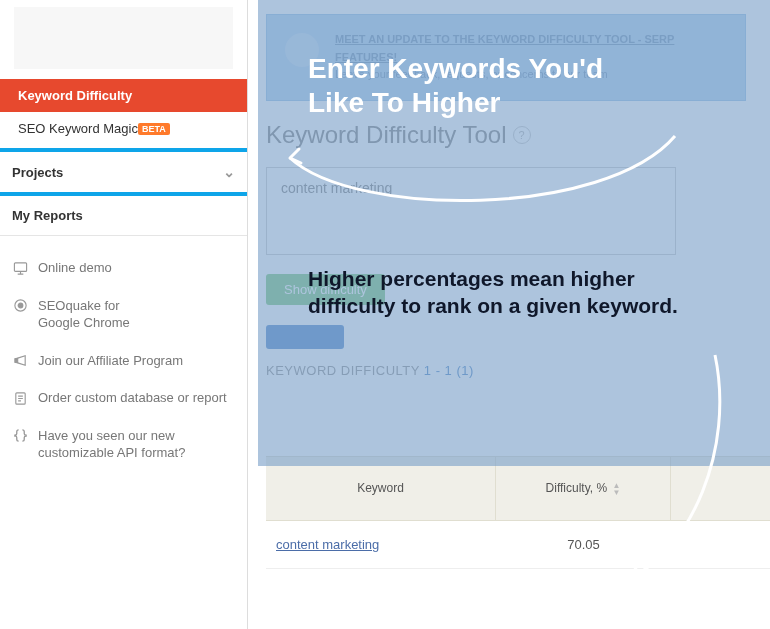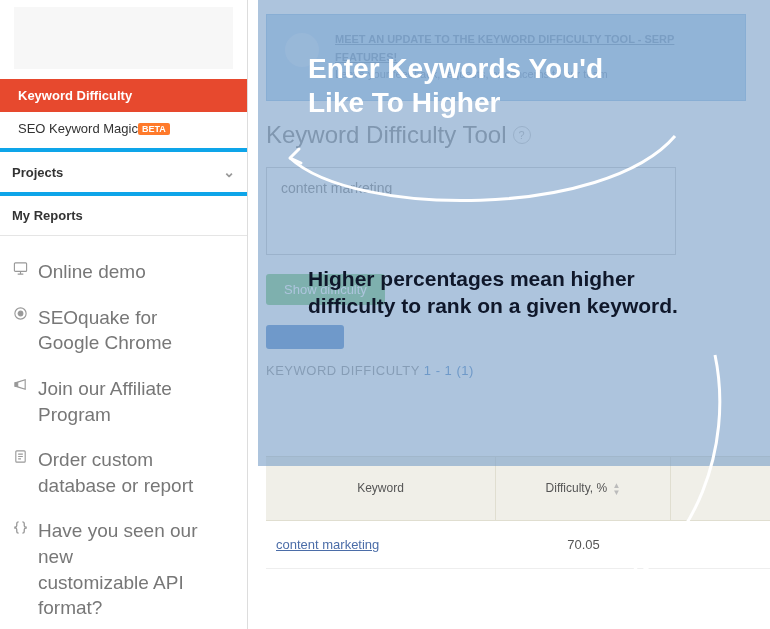--- a/index.html
+++ b/index.html
@@ -59,21 +59,21 @@
     }
     .chevron { color: #999; font-size: 14px; }
     .separator { border-top: 1px solid #e5e5e5; height: 14px; }
     .link-list { padding: 0 12px; }
     .link-row {
       display: flex;
       align-items: flex-start;
       gap: 10px;
       padding: 10px 0;
       color: #777;
-      font-size: 19px;
+      font-size: 13px;
       line-height: 1.35;
     }
     .link-icon {
       width: 16px;
       height: 16px;
       flex-shrink: 0;
       color: #999;
       display: flex;
       align-items: center;
       justify-content: center;

